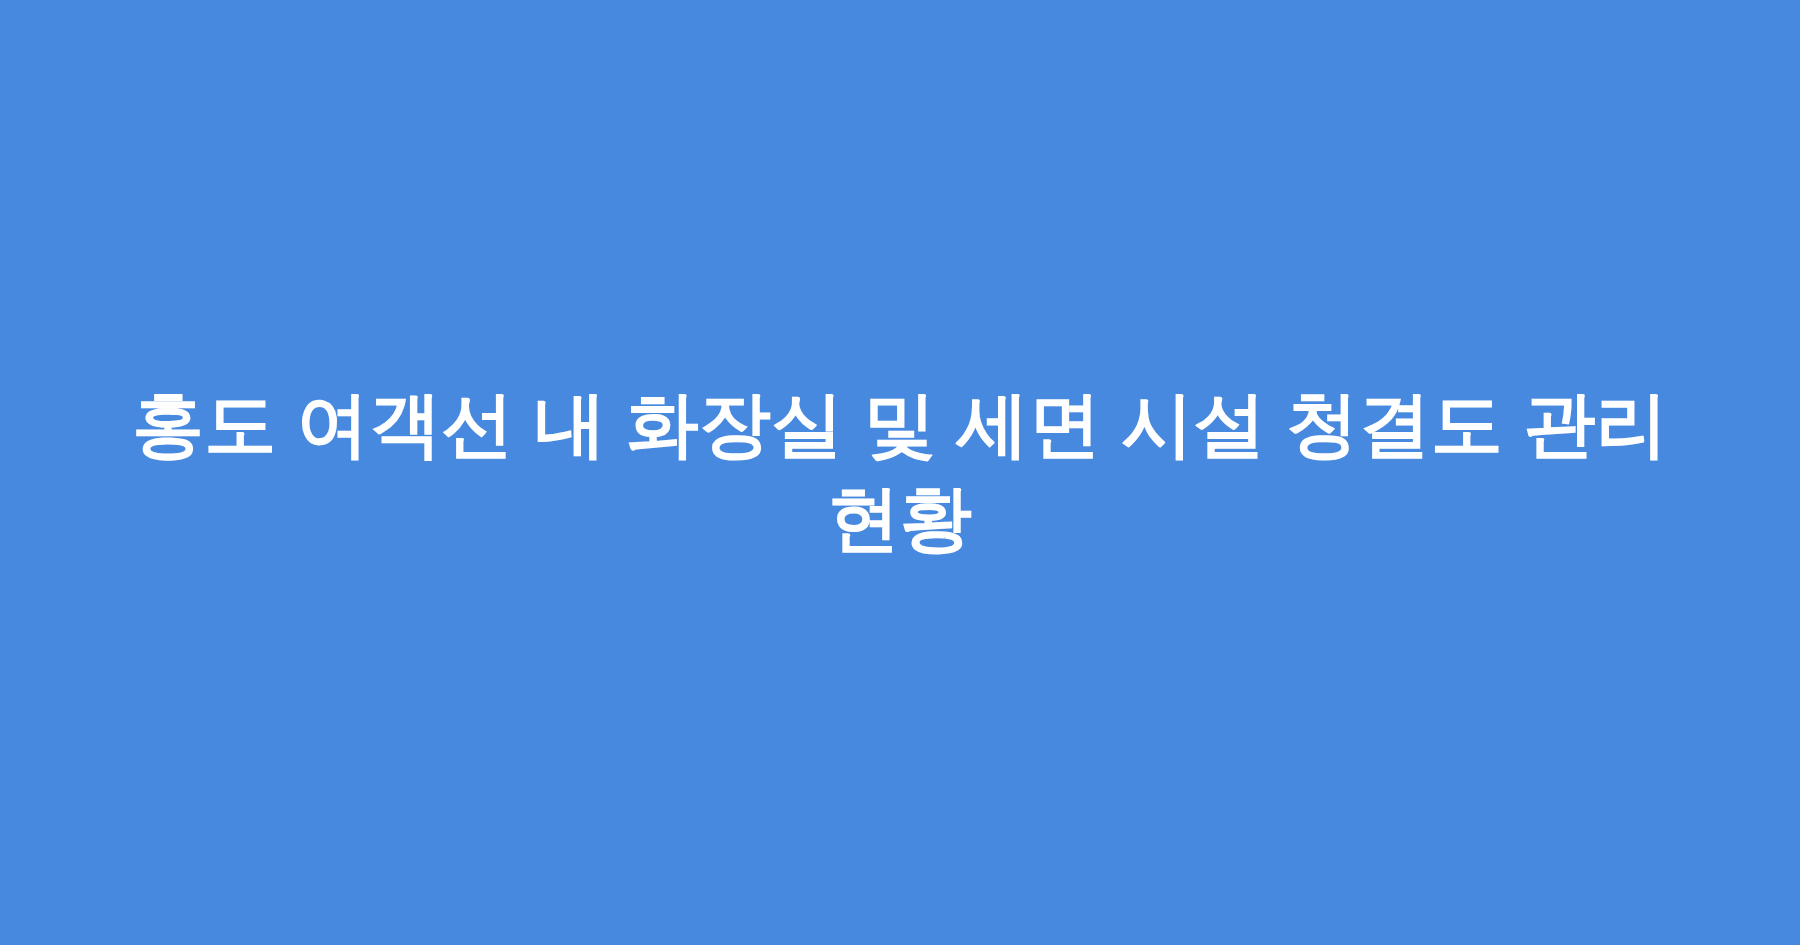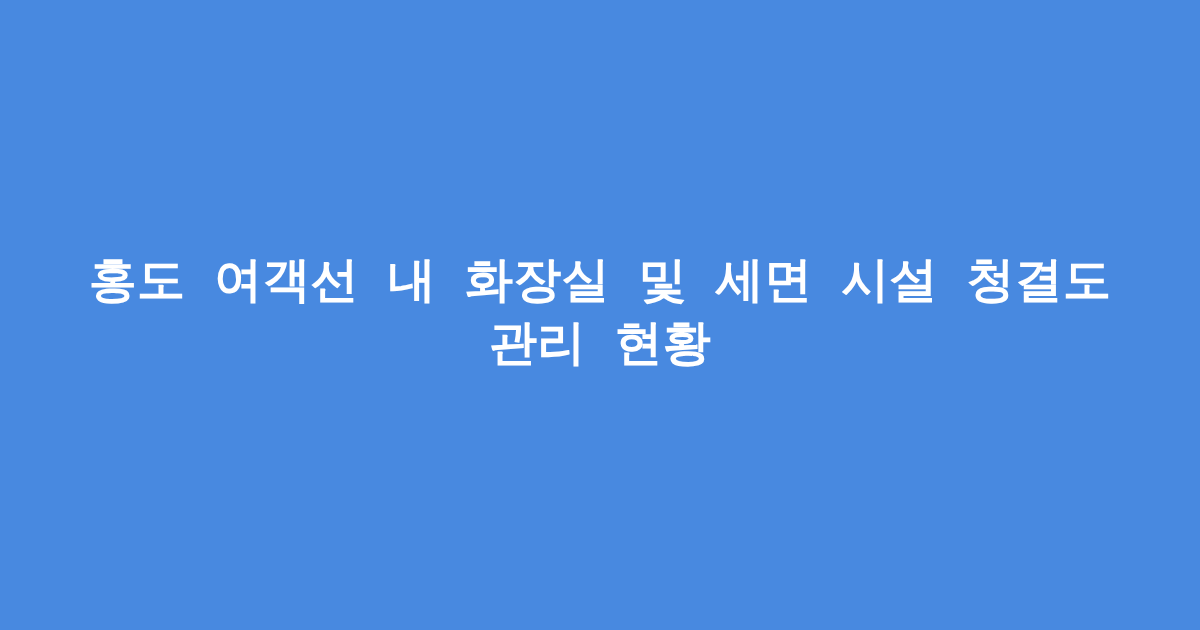--- a/index.html
+++ b/index.html
@@ -25,21 +25,21 @@
     align-items: center;
     justify-content: center;
     padding: 0 80px;
   }
 
   #og-title {
     margin: 0;
     width: 1040px;
     text-align: center;
     color: #ffffff;
-    font-family: Liberation Mono, monospace;
+    font-family: Liberation Sans, sans-serif;
     font-size: 48px;
     font-weight: 700;
     line-height: 63px;
     letter-spacing: 0.2px;
     word-break: keep-all;
     overflow-wrap: break-word;
     -webkit-font-smoothing: antialiased;
   }
 </style>
 </head>

